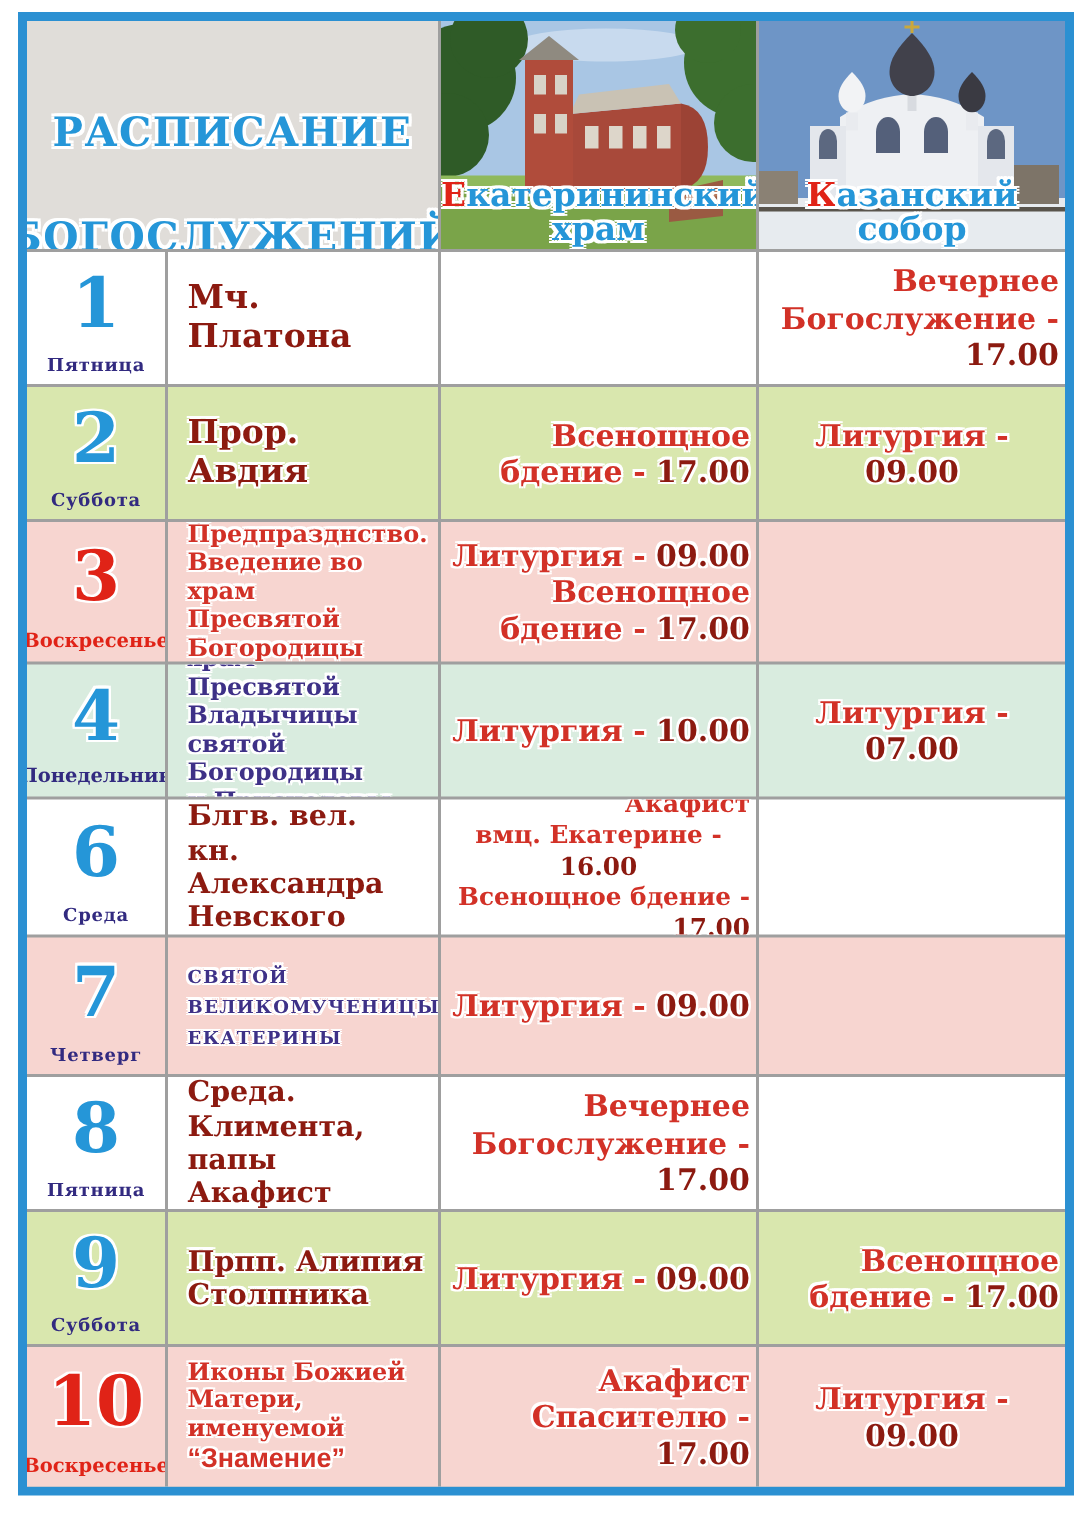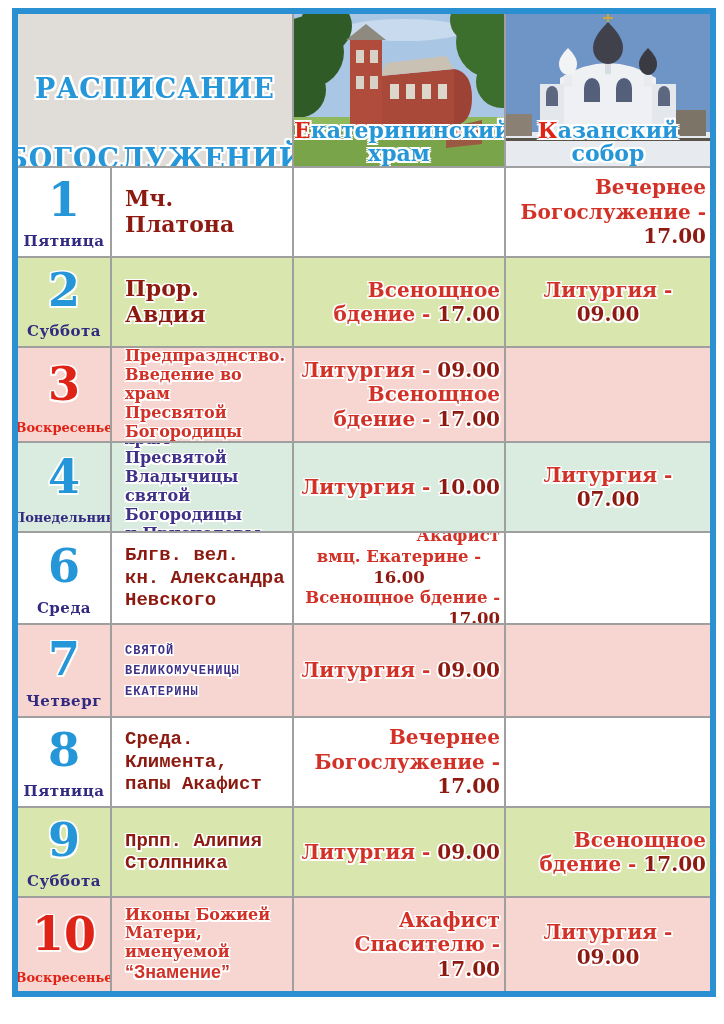--- a/index.html
+++ b/index.html
@@ -49,28 +49,28 @@
   .photo{background:#7f1d1d;}
   .photo svg{position:absolute;inset:0;width:100%;height:100%;}
   .photo-label{position:absolute;left:0;right:0;bottom:2px;text-align:center;line-height:1.02;font-weight:bold;}
   .photo-label .pl1{font-size:22px;color:var(--accent-blue,#2596d8);}
   .photo-label .pl2{font-size:22px;color:var(--accent-blue,#2596d8);}
   .photo-label .pl1::first-letter{color:var(--bright-red,#e02317);}
 
   
   .c-date{display:flex;flex-direction:column;align-items:center;justify-content:flex-end;padding-bottom:6px;}
   .date-num{flex:1;display:flex;align-items:center;font-size:46px;font-weight:bold;line-height:1;}
-  .date-day{font-size:15px;font-weight:bold;letter-spacing:.5px;}
+  .date-day{font-size:12px;font-weight:bold;letter-spacing:.5px;}
   .date-day.long{font-size:13px;letter-spacing:0;}
 
   
   .c-feast{display:flex;align-items:center;padding:4px 6px 4px 13px;}
   .feast-text{font-weight:bold;line-height:1.18;}
   .size-lg{font-size:22px;}
-  .size-md{font-size:19px;font-family:Liberation Mono, monospace;}
+  .size-md{font-size:19px;}
   .size-sm{font-size:16px;}
   .smallcaps{font-variant:small-caps;letter-spacing:1px;font-size:17px;}
   .font-sans{font-family:"Liberation Sans", sans-serif;font-size:1.12em;}
 
   
   .c-svc{display:flex;flex-direction:column;align-items:flex-end;justify-content:center;text-align:center;font-weight:bold;font-size:20px;line-height:1.22;padding:2px 4px;}
   .c-svc.svc-sm{font-size:16.5px;line-height:1.25;}
 </style>
 </head>
 <body>

